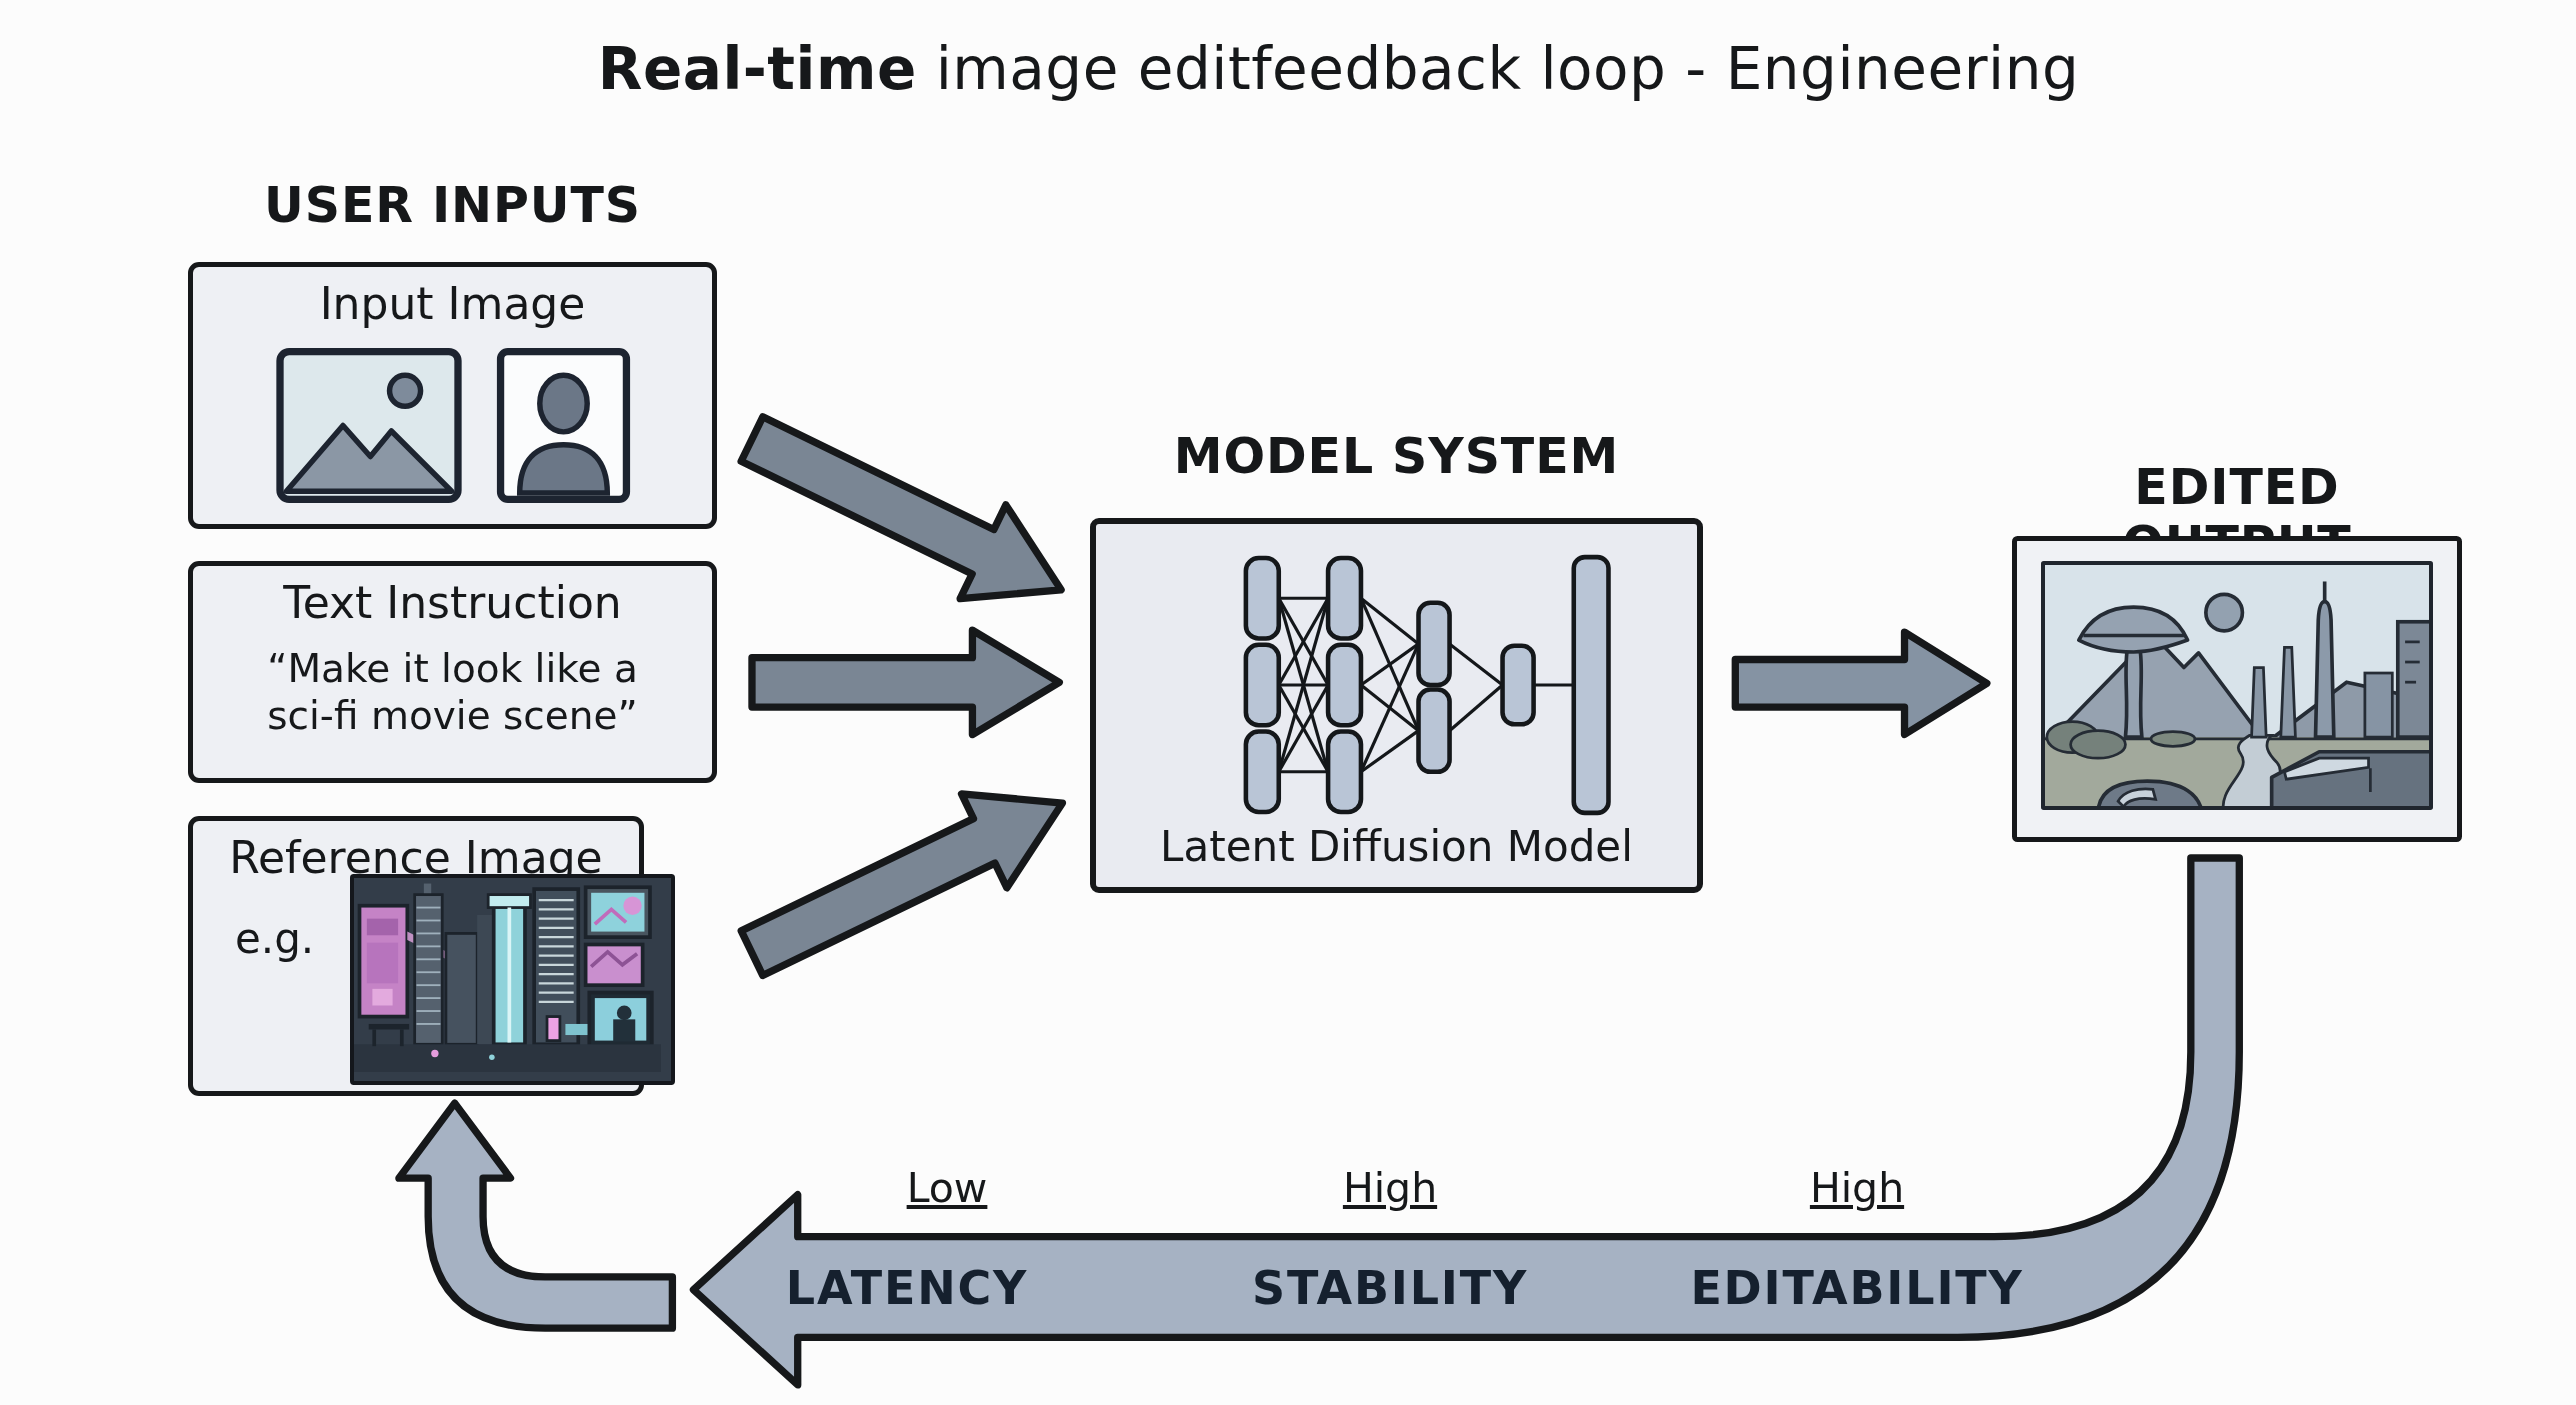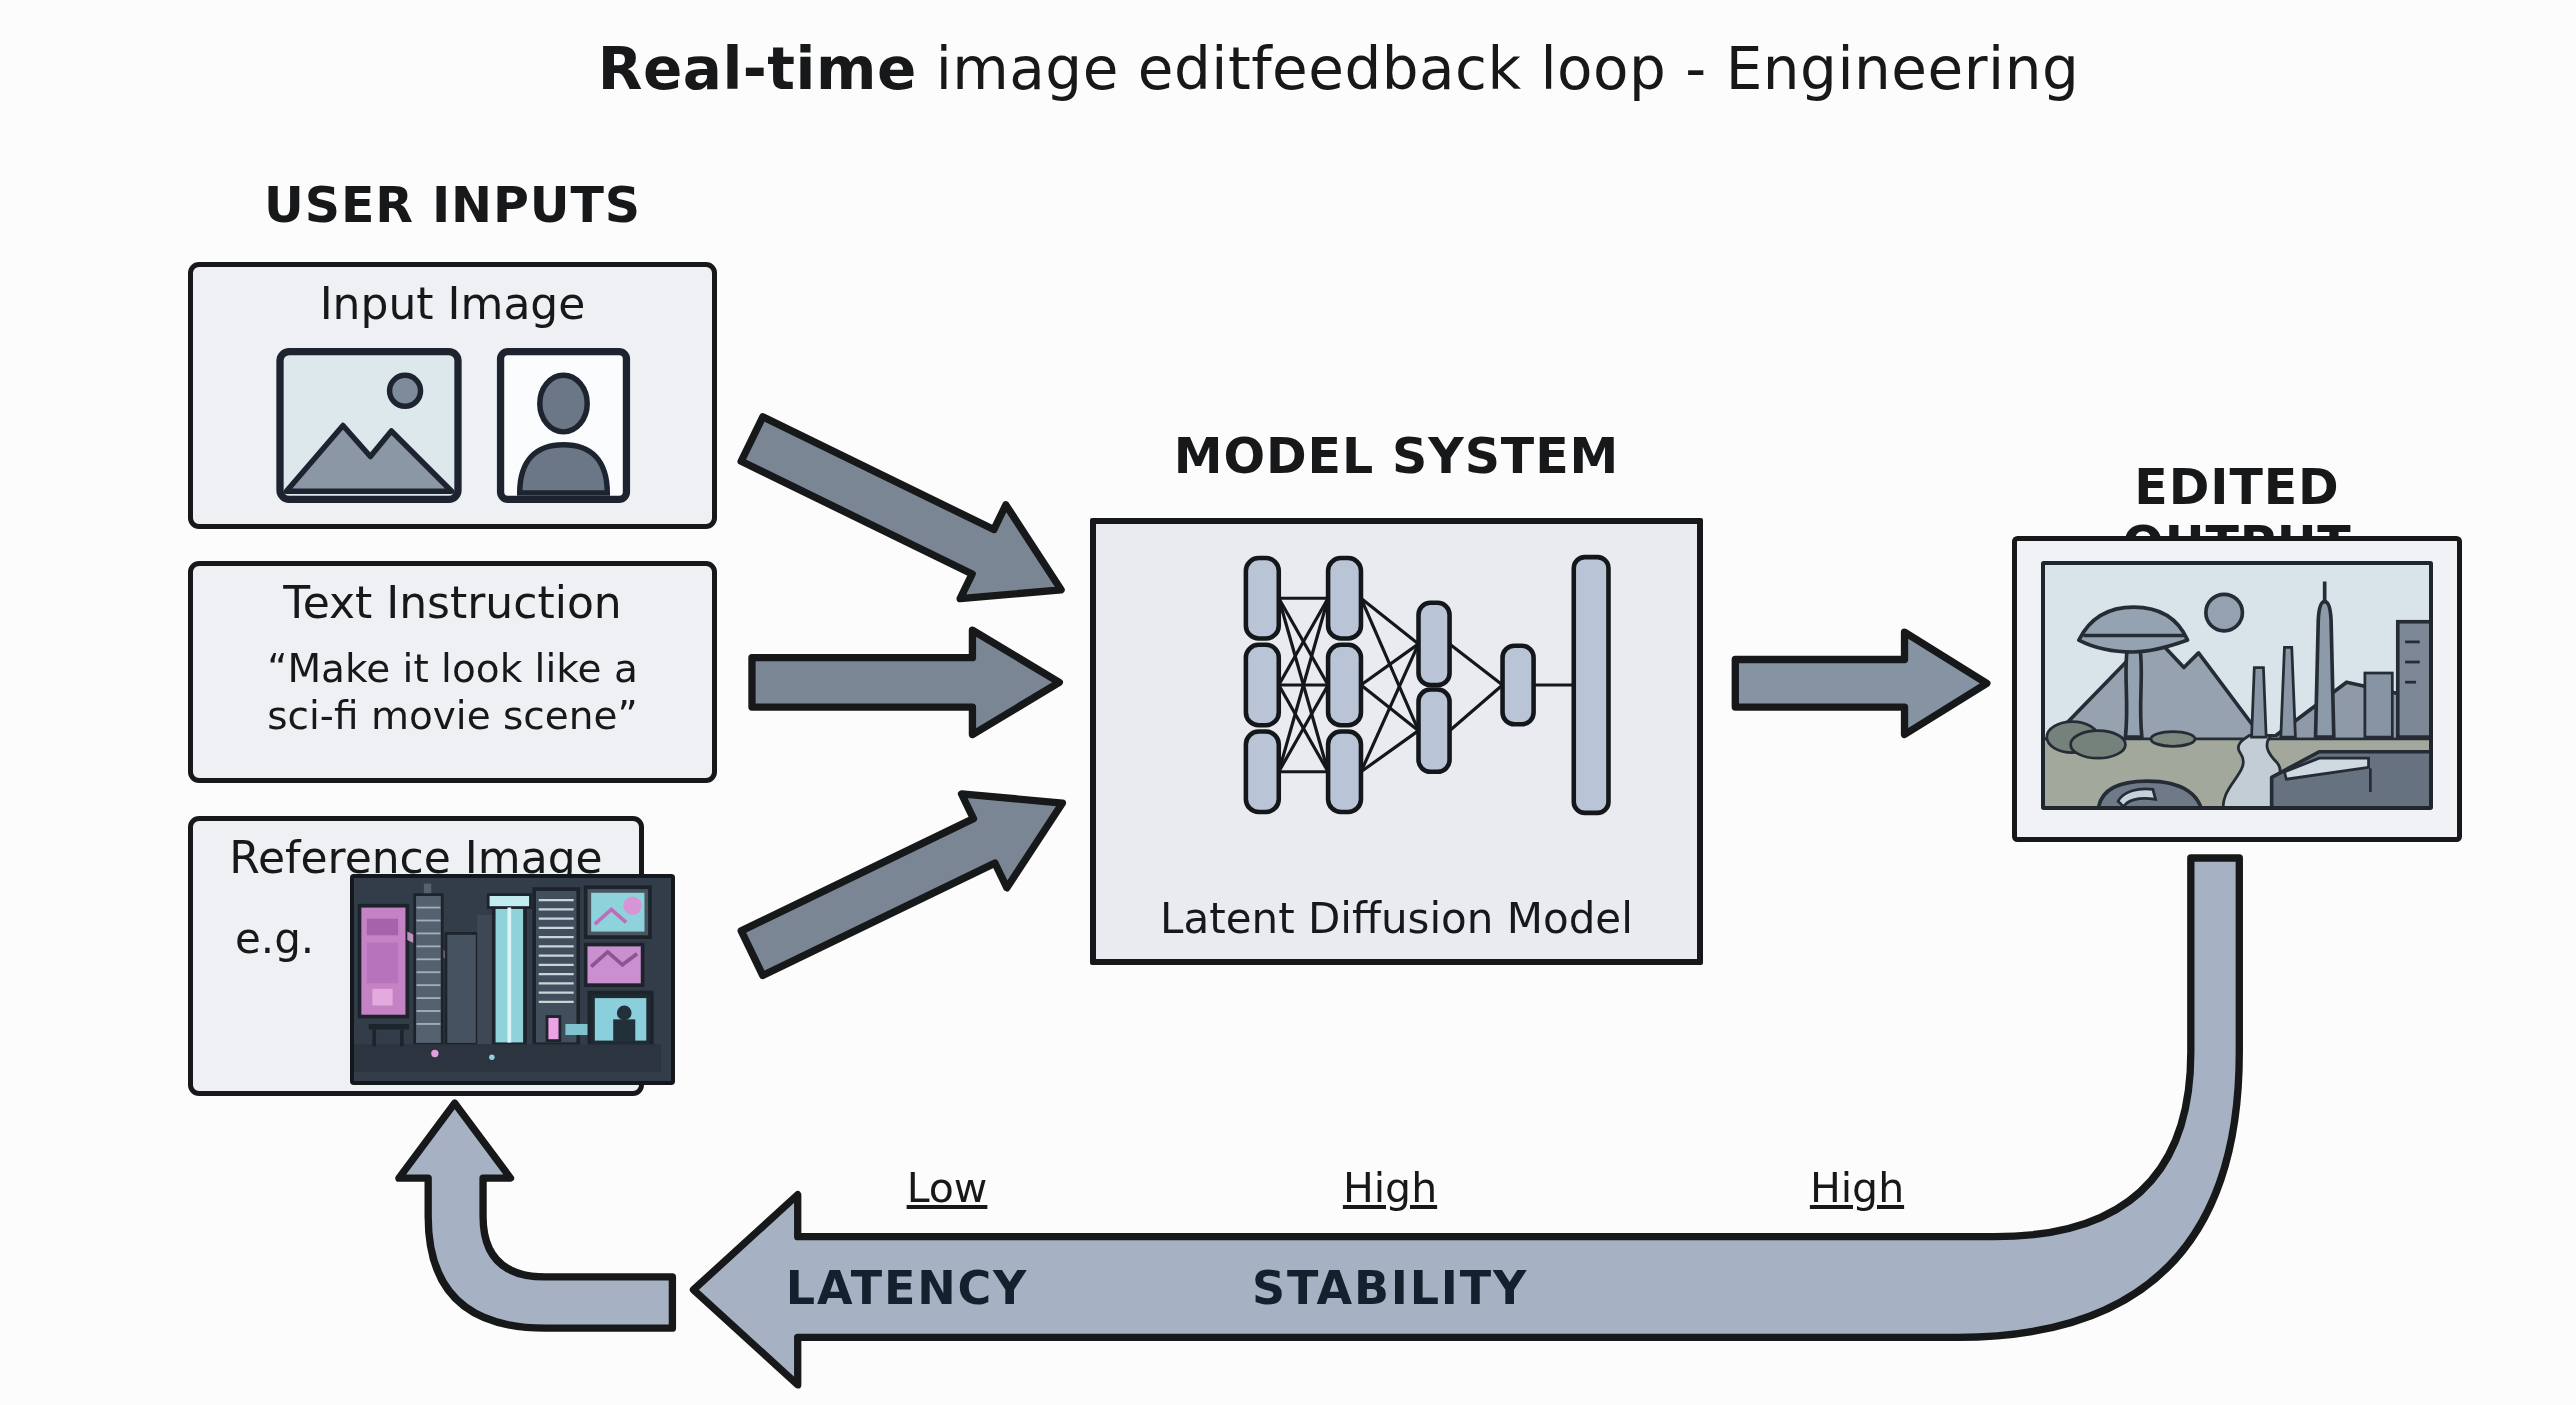--- a/index.html
+++ b/index.html
@@ -24,21 +24,21 @@
   .card{position:absolute;background:var(--card_fill);border:5.5px solid var(--outline);border-radius:11px;box-sizing:border-box;z-index:2;}
   .card-title{text-align:center;font-size:44px;margin-top:11px;}
 
   .icons-row{display:flex;justify-content:center;align-items:flex-start;gap:33px;margin-top:18.3px;}
 
   .quote{margin:16.5px auto 0;width:430px;text-align:center;font-size:39px;line-height:1.22;}
 
   .eg-label{position:absolute;left:42px;top:93px;font-size:42px;}
   .ref-thumb{position:absolute;left:157px;top:53px;width:317px;height:203px;border:4.6px solid #14171c;border-radius:3.7px;overflow:hidden;background:#333d49;}
 
-  .model-box{position:absolute;left:1090px;top:518px;width:613px;height:447px;background:#e9ebf1;border:6.4px solid var(--outline);border-radius:2px;box-sizing:border-box;z-index:2;}
+  .model-box{position:absolute;left:1090px;top:518px;width:613px;height:375px;background:#e9ebf1;border:6.4px solid var(--outline);border-radius:9px;box-sizing:border-box;z-index:2;}
   .model-label{position:absolute;left:0;right:0;bottom:16.5px;text-align:center;font-size:42px;}
 
   .output-card{position:absolute;left:2012px;top:536px;width:450px;height:306px;background:#f0f2f5;border:5.5px solid var(--outline);border-radius:5.5px;box-sizing:border-box;z-index:2;}
   .output-frame{position:absolute;left:24px;top:20px;right:24px;bottom:27.4px;border:4.6px solid #20262e;border-radius:2.7px;overflow:hidden;background:var(--sky);}
 
   .arrow-layer{position:absolute;left:0;top:0;width:2576px;height:1405px;z-index:1;}
   .arrow-input{fill:var(--arrow_fill);stroke:var(--outline);stroke-width:8;stroke-linejoin:round;}
   .arrow-model{fill:var(--model_arrow_fill);stroke:var(--outline);stroke-width:8;stroke-linejoin:round;}
   .band{fill:var(--band_fill);stroke:var(--outline);stroke-width:8;stroke-linejoin:round;}
 
@@ -264,15 +264,16 @@
       </svg>
     </div>
   </div>
 
   <div class="metric-level" style="left:947px;top:1164px;">Low</div>
   <div class="metric-level" style="left:1390px;top:1164px;">High</div>
   <div class="metric-level" style="left:1857px;top:1164px;">High</div>
 
   <div class="metric-name" style="left:907px;top:1261px;">LATENCY</div>
   <div class="metric-name" style="left:1390px;top:1261px;">STABILITY</div>
+  <div class="metric-name" style="left:1857px;top:1261px;">EDITABILITY</div>
 
 </div>
 
 
 </body></html>

